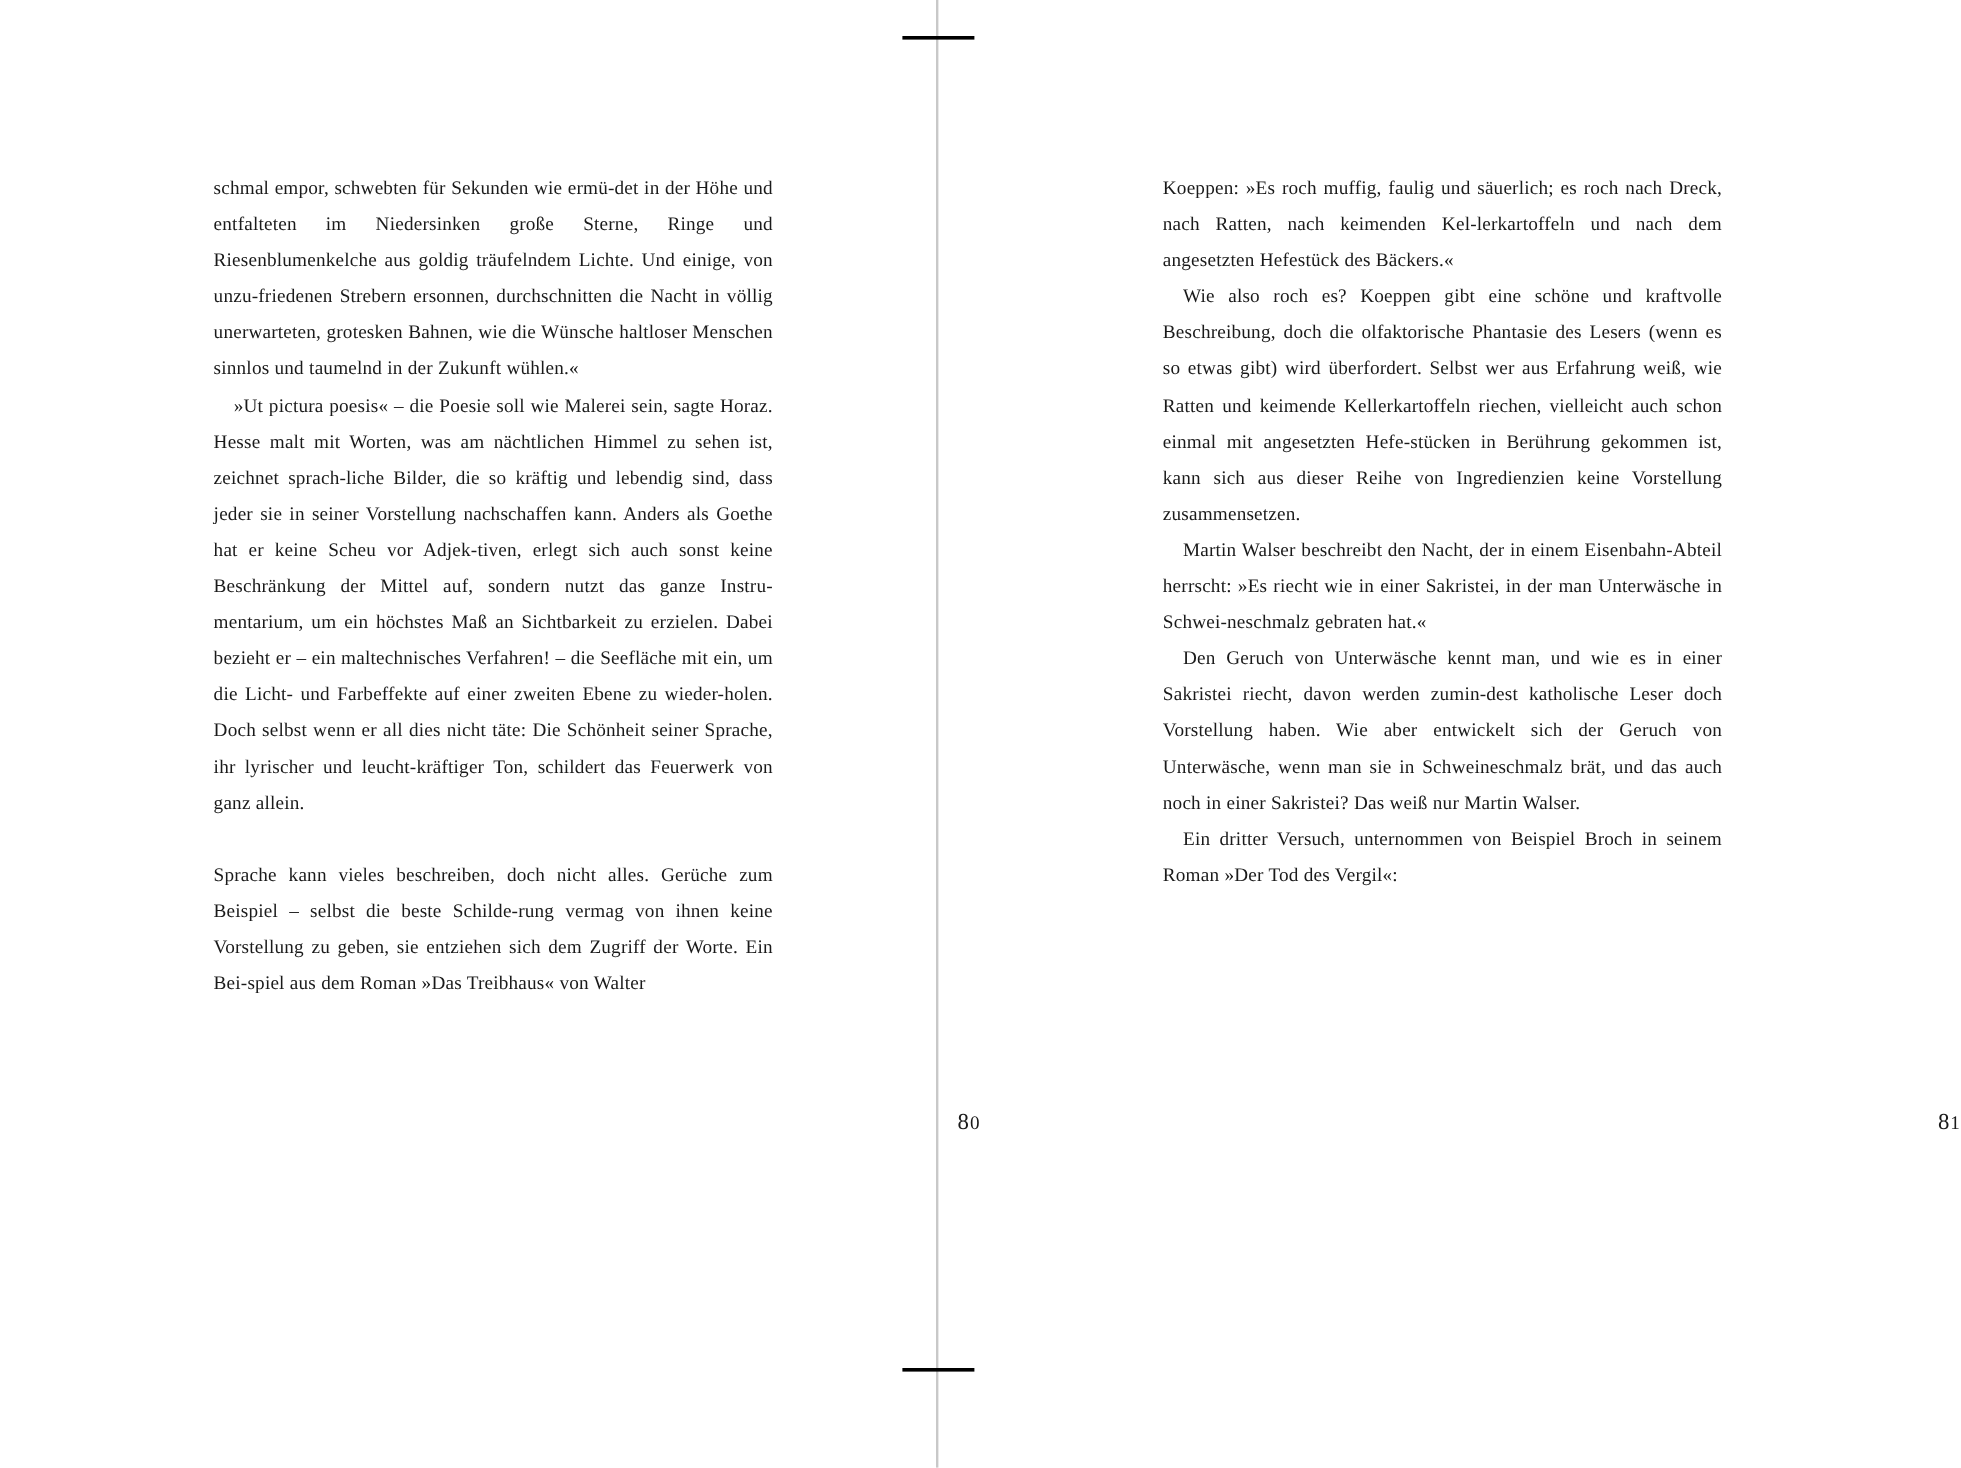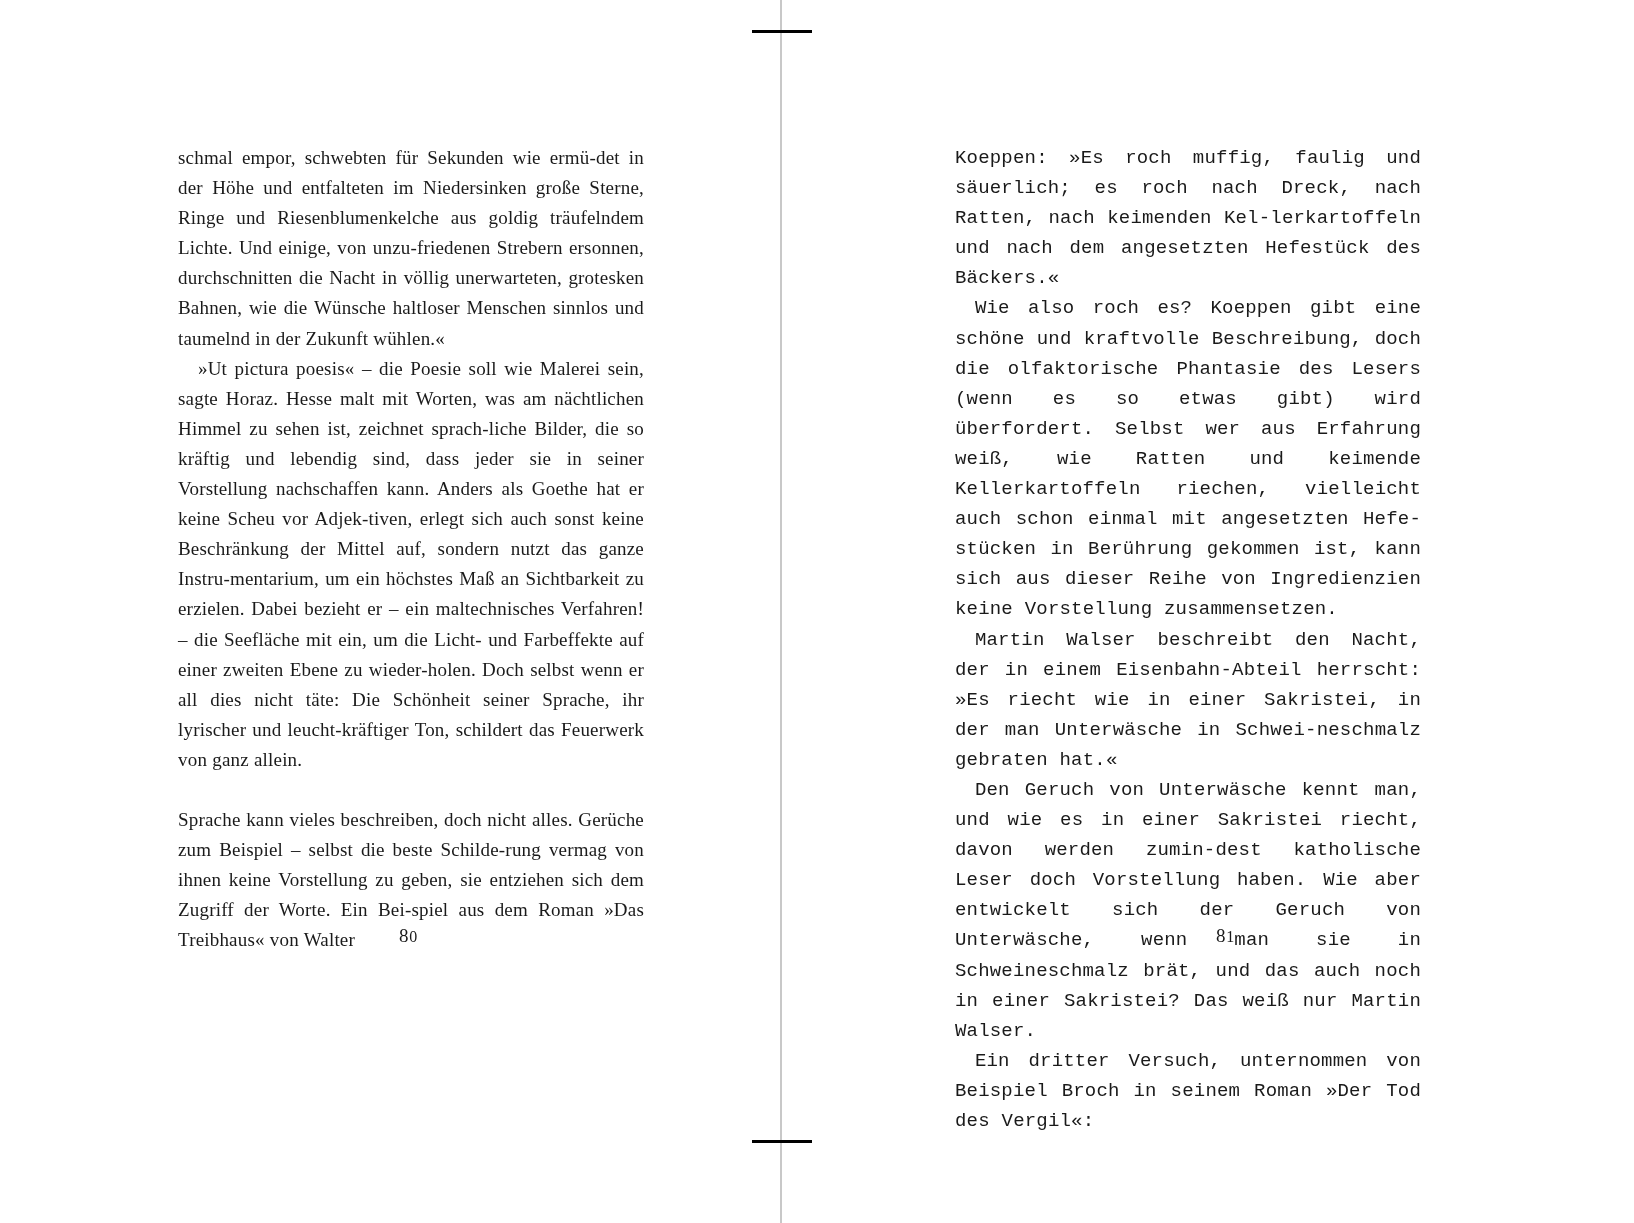--- a/index.html
+++ b/index.html
@@ -49,49 +49,48 @@
 
   .text-block {
     position: absolute;
     top: 143px;
   }
   .page-left .text-block {
     left: 178px;
     width: 466px;
   }
   .page-right .text-block {
-    left: 138px;
+    left: 152px;
     width: 466px;
-    font-family: Liberation Mono, monospace;
   }
 
   p.para {
     margin: 0;
     text-align: justify;
     text-align-last: left;
-    font-size: 19px;
+    font-size: 16px;
     line-height: 30.1px;
     letter-spacing: 0.01em;
     word-spacing: 0.01em;
     hyphens: manual;
     -webkit-hyphens: manual;
   }
   p.para.indent {
     text-indent: 1.05em;
   }
   p.para.gap-before {
     margin-top: 30px;
   }
 
   
   .folio {
     position: absolute;
     top: 925px;
     width: 100%;
-    text-align: center;
+    text-align: right;
     font-size: 19px;
     letter-spacing: 0.04em;
     font-feature-settings: "onum" 1;
     font-variant-numeric: oldstyle-nums;
     color: #1a1a1a;
   }
   .folio span {
     display: inline-block;
   }
   

